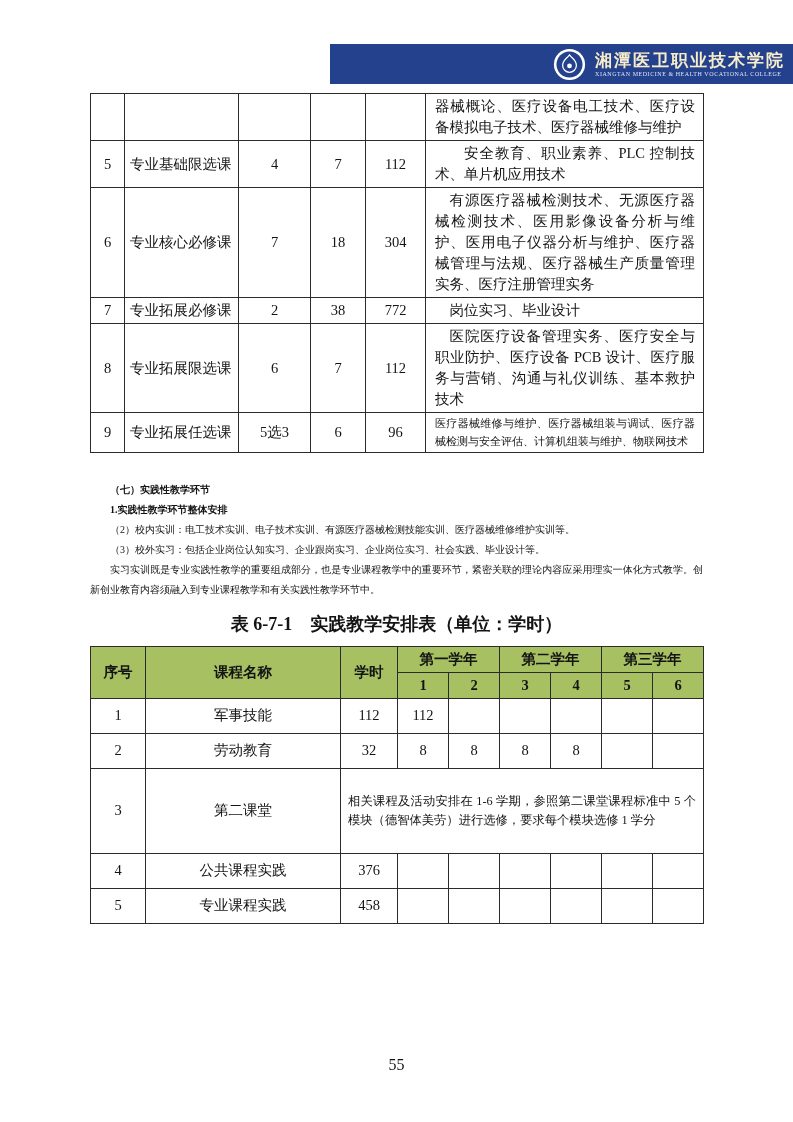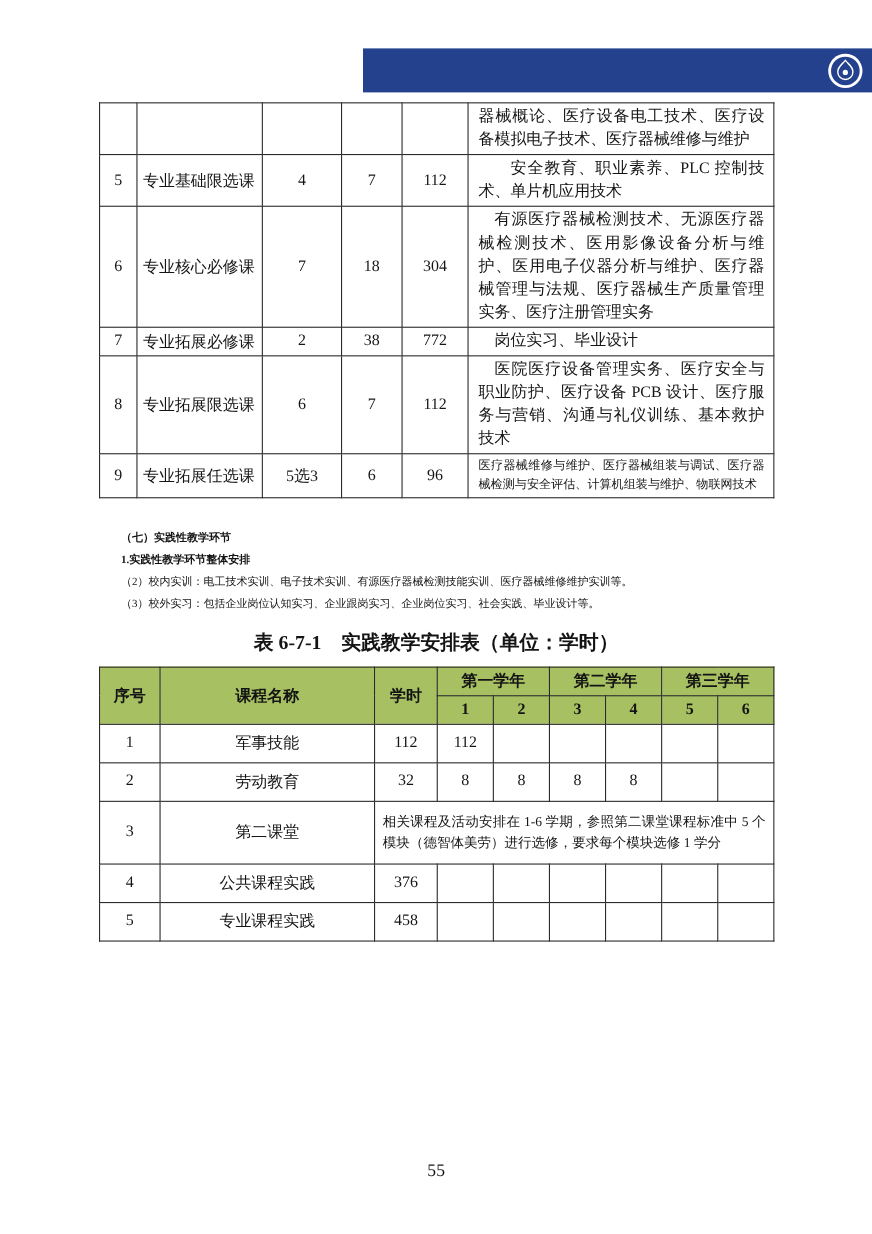--- a/index.html
+++ b/index.html
@@ -23,37 +23,41 @@
   .c-courses.small{font-size:11px;line-height:1.58;}
 
   .section{margin-top:27px;font-size:10px;line-height:2.0;}
   .sec-heading{font-weight:bold;text-indent:2em;}
   .para{margin:0;text-indent:2em;text-align:justify;}
 
   .tbl-caption{margin-top:12px;margin-bottom:10px;text-align:center;font-weight:bold;font-size:18px;}
 
   .ptable th{background:var(--accent-green,#a7c162);font-weight:bold;height:25px;font-size:14.5px;text-align:center;}
   .ptable td{height:34px;}
-  .ptable .c-merged{font-size:12.3px;line-height:1.55;text-align:justify;padding:3px 7px;height:50px;}
+  .ptable .c-merged{font-size:12.3px;line-height:1.55;text-align:justify;padding:17px 7px;height:50px;}
 
   .page-number{position:absolute;top:1056px;left:0;width:100%;text-align:center;font-size:16px;}
 </style>
 </head>
 <body>
 
 <div class="page">
 
   <div class="header-bar">
     <span class="logo">
       <svg width="33" height="33" viewBox="0 0 36 36" aria-hidden="true">
         <circle cx="18" cy="18" r="17" fill="#ffffff"></circle>
         <circle cx="18" cy="18" r="14.2" fill="#24418e"></circle>
         <path d="M18 7.5 C21.5 12 25.5 13.5 25.5 19 a7.5 7.5 0 1 1 -15 0 C10.5 13.5 14.5 12 18 7.5 Z" fill="none" stroke="#ffffff" stroke-width="1.4"></path>
         <circle cx="18" cy="19.5" r="2.6" fill="#ffffff"></circle>
       </svg>
+    </span>
+    <span class="college-text">
+      <span class="college-name">湘潭医卫职业技术学院</span>
+      <span class="college-en">XIANGTAN MEDICINE &amp; HEALTH VOCATIONAL COLLEGE</span>
     </span>
   </div>
 
   <div class="content">
 
     <table class="ctable">
       <colgroup>
         <col style="width:34px">
           <col style="width:114px">
           <col style="width:72px">
@@ -111,20 +115,21 @@
             <td class="c-courses small" style="text-indent:0em">医疗器械维修与维护、医疗器械组装与调试、医疗器械检测与安全评估、计算机组装与维护、物联网技术</td>
           </tr>
         </tbody>
     </table>
 
     <div class="section">
       <div class="sec-heading">（七）实践性教学环节</div>
       <div class="sec-heading">1.实践性教学环节整体安排</div>
       <p class="para">（2）校内实训：电工技术实训、电子技术实训、有源医疗器械检测技能实训、医疗器械维修维护实训等。</p>
       <p class="para">（3）校外实习：包括企业岗位认知实习、企业跟岗实习、企业岗位实习、社会实践、毕业设计等。</p>
+      <p class="para">实习实训既是专业实践性教学的重要组成部分，也是专业课程教学中的重要环节，紧密关联的理论内容应采用理实一体化方式教学。创新创业教育内容须融入到专业课程教学和有关实践性教学环节中。</p>
     </div>
 
     <div class="tbl-caption">表 6-7-1　实践教学安排表（单位：学时）</div>
 
     <table class="ptable">
       <colgroup>
         <col style="width:55px">
           <col style="width:195px">
           <col style="width:57px">
         <col style="width:51px">

